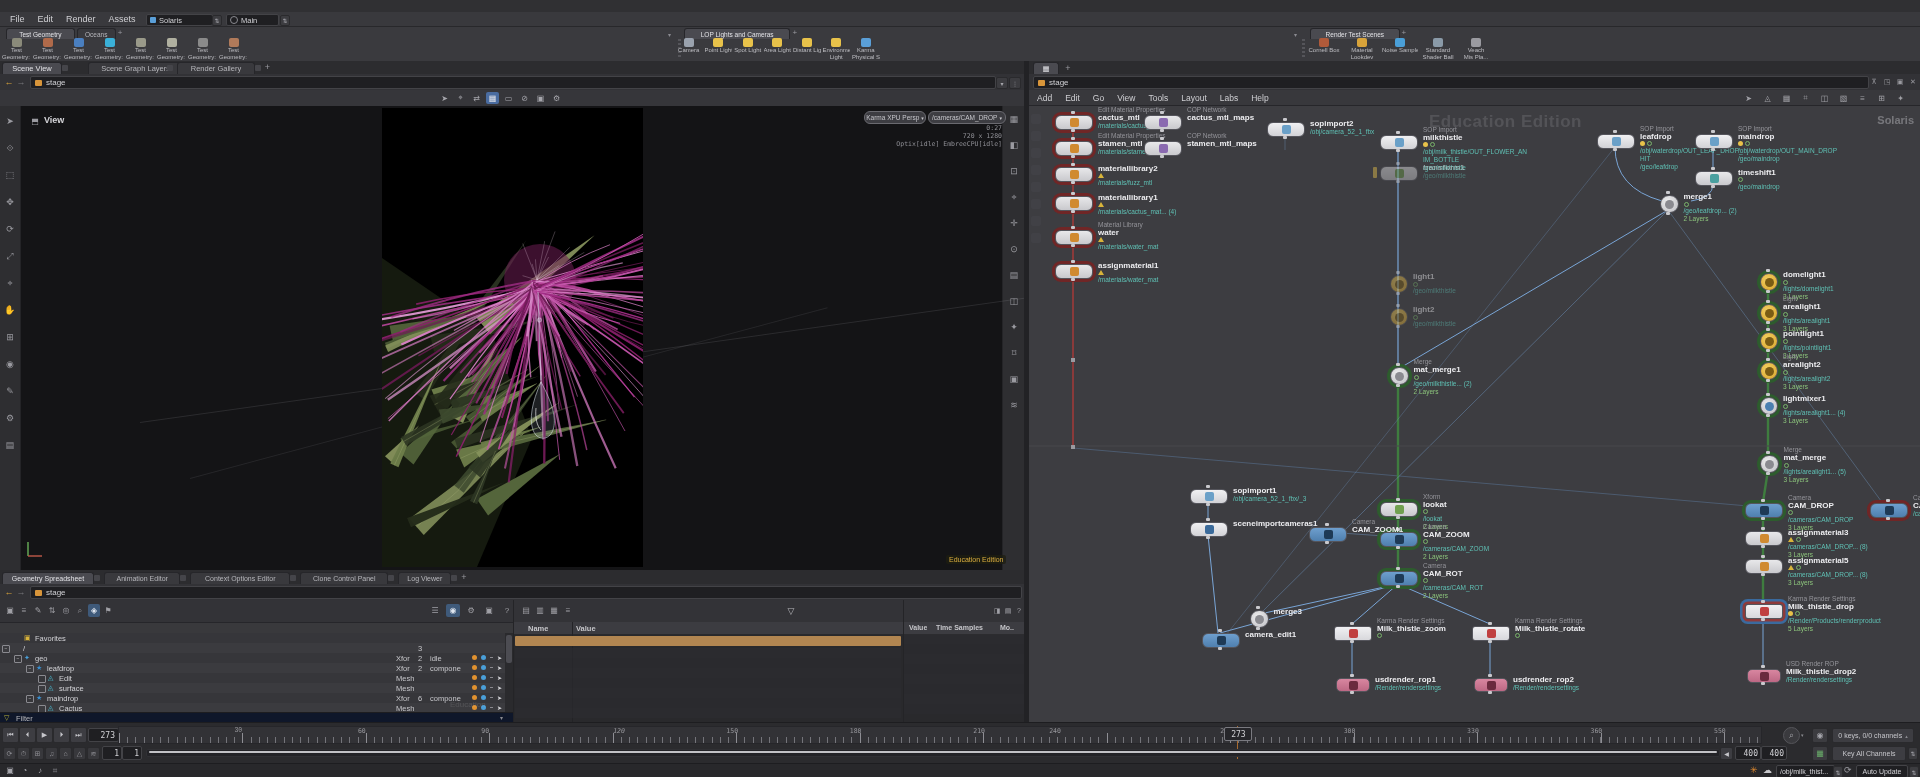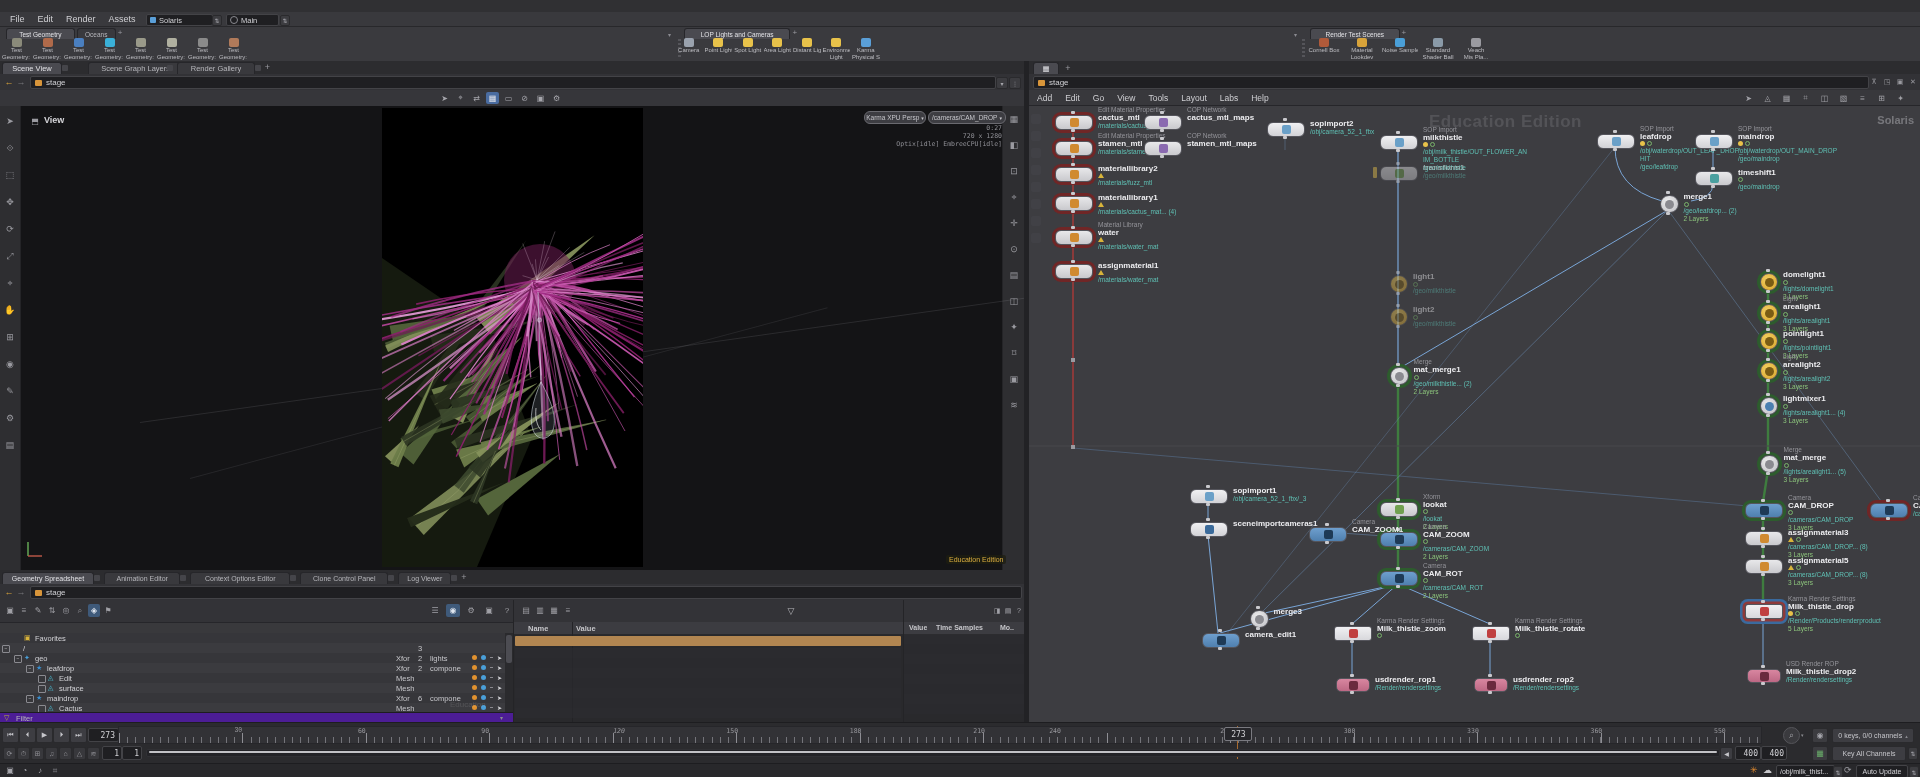--- a/index.html
+++ b/index.html
@@ -1160,21 +1160,21 @@
         <div style="position: absolute; left: 12px; top: 1px; font-size: 7px; color: rgb(154, 154, 160); line-height: 8px;"></div>
         <div class="treecell" style="left: 23px; top: 1px; color: rgb(210, 210, 214);">/</div>
         <div class="treecell" style="left: 418px; top: 1px;">3</div>
       </div>
       <div style="position: absolute; left: 0px; top: 53px; width: 505px; height: 10px; background: rgb(54, 54, 58);">
         <div style="position: absolute; left: 14px; top: 2px; width: 6px; height: 6px; border: 1px solid rgb(138, 138, 144); color: rgb(194, 194, 198); font-size: 5px; line-height: 5px; text-align: center; border-radius: 1px;">−</div>
         <div style="position: absolute; left: 24px; top: 1px; font-size: 7px; color: rgb(74, 159, 216); line-height: 8px;">✦</div>
         <div class="treecell" style="left: 35px; top: 1px; color: rgb(210, 210, 214);">geo</div>
         <div class="treecell" style="left: 396px; top: 1px;">Xfor</div>
         <div class="treecell" style="left: 418px; top: 1px;">2</div>
-        <div class="treecell" style="left: 430px; top: 1px;">lights</div>
+        <div class="treecell" style="left: 430px; top: 1px;">idle</div>
         <div style="position: absolute; left: 472px; top: 2px; width: 5px; height: 5px; border-radius: 50%; background: rgb(224, 145, 47);"></div>
         <div style="position: absolute; left: 481px; top: 2px; width: 5px; height: 5px; border-radius: 50%; background: rgb(74, 159, 216);"></div>
         <div style="position: absolute; left: 490px; top: 4px; width: 3px; height: 1px; background: rgb(138, 138, 144);"></div>
         <div style="position: absolute; left: 497px; top: 1px; color: rgb(216, 216, 220); font-size: 6px;">➤</div>
       </div>
       <div style="position: absolute; left: 0px; top: 63px; width: 505px; height: 10px; background: rgb(59, 59, 63);">
         <div style="position: absolute; left: 26px; top: 2px; width: 6px; height: 6px; border: 1px solid rgb(138, 138, 144); color: rgb(194, 194, 198); font-size: 5px; line-height: 5px; text-align: center; border-radius: 1px;">−</div>
         <div style="position: absolute; left: 36px; top: 1px; font-size: 7px; color: rgb(58, 143, 208); line-height: 8px;">★</div>
         <div class="treecell" style="left: 47px; top: 1px; color: rgb(210, 210, 214);">leafdrop</div>
         <div class="treecell" style="left: 396px; top: 1px;">Xfor</div>
@@ -1224,21 +1224,21 @@
         <div class="treecell" style="left: 396px; top: 1px;">Mesh</div>
         <div style="position: absolute; left: 472px; top: 2px; width: 5px; height: 5px; border-radius: 50%; background: rgb(224, 145, 47);"></div>
         <div style="position: absolute; left: 481px; top: 2px; width: 5px; height: 5px; border-radius: 50%; background: rgb(74, 159, 216);"></div>
         <div style="position: absolute; left: 490px; top: 4px; width: 3px; height: 1px; background: rgb(138, 138, 144);"></div>
         <div style="position: absolute; left: 497px; top: 1px; color: rgb(216, 216, 220); font-size: 6px;">➤</div>
       </div>
       <div style="position: absolute; left: 505px; top: 33px; width: 8px; height: 80px; background: rgb(42, 42, 45);">
         <div style="margin: 2px 1px; height: 28px; background: rgb(76, 76, 82); border-radius: 2px;"></div>
       </div>
       <div style="position: absolute; left: 450px; top: 100px; font-size: 8px; color: rgba(255, 255, 255, 0.12);">Education</div>
-      <div style="position: absolute; left: 0px; top: 112px; width: 513px; height: 10px; background: #4c1d95; border-top: 1px solid rgb(29, 29, 32);">
+      <div style="position: absolute; left: 0px; top: 112px; width: 513px; height: 10px; background: #0f172a; border-top: 1px solid rgb(29, 29, 32);">
         <div style="position: absolute; left: 4px; top: 1px; color: rgb(184, 179, 58); font-size: 7px;">▽</div>
         <div style="position: absolute; left: 16px; top: 1px; font-size: 7.5px; color: rgb(184, 184, 188);">Filter</div>
         <div style="position: absolute; left: 500px; top: 1px; color: rgb(138, 138, 144); font-size: 6px;">▾</div>
       </div>
     </div>
 
   <div class="abs" id="params-panel" style="left:514px;top:600px;width:389px;height:122px;background:#29292c;border-right:1px solid #242427;overflow:hidden;">
       <div style="position: absolute; left: 0px; top: 0px; width: 389px; height: 22px; background: rgb(51, 51, 55); border-bottom: 1px solid rgb(38, 38, 42);">
         <div style="position: absolute; left: 6px; top: 4px; width: 12px; height: 13px; display: flex; align-items: center; justify-content: center; color: rgb(160, 160, 166); font-size: 8px;">▤</div>
         <div style="position: absolute; left: 20px; top: 4px; width: 12px; height: 13px; display: flex; align-items: center; justify-content: center; color: rgb(160, 160, 166); font-size: 8px;">▥</div>

